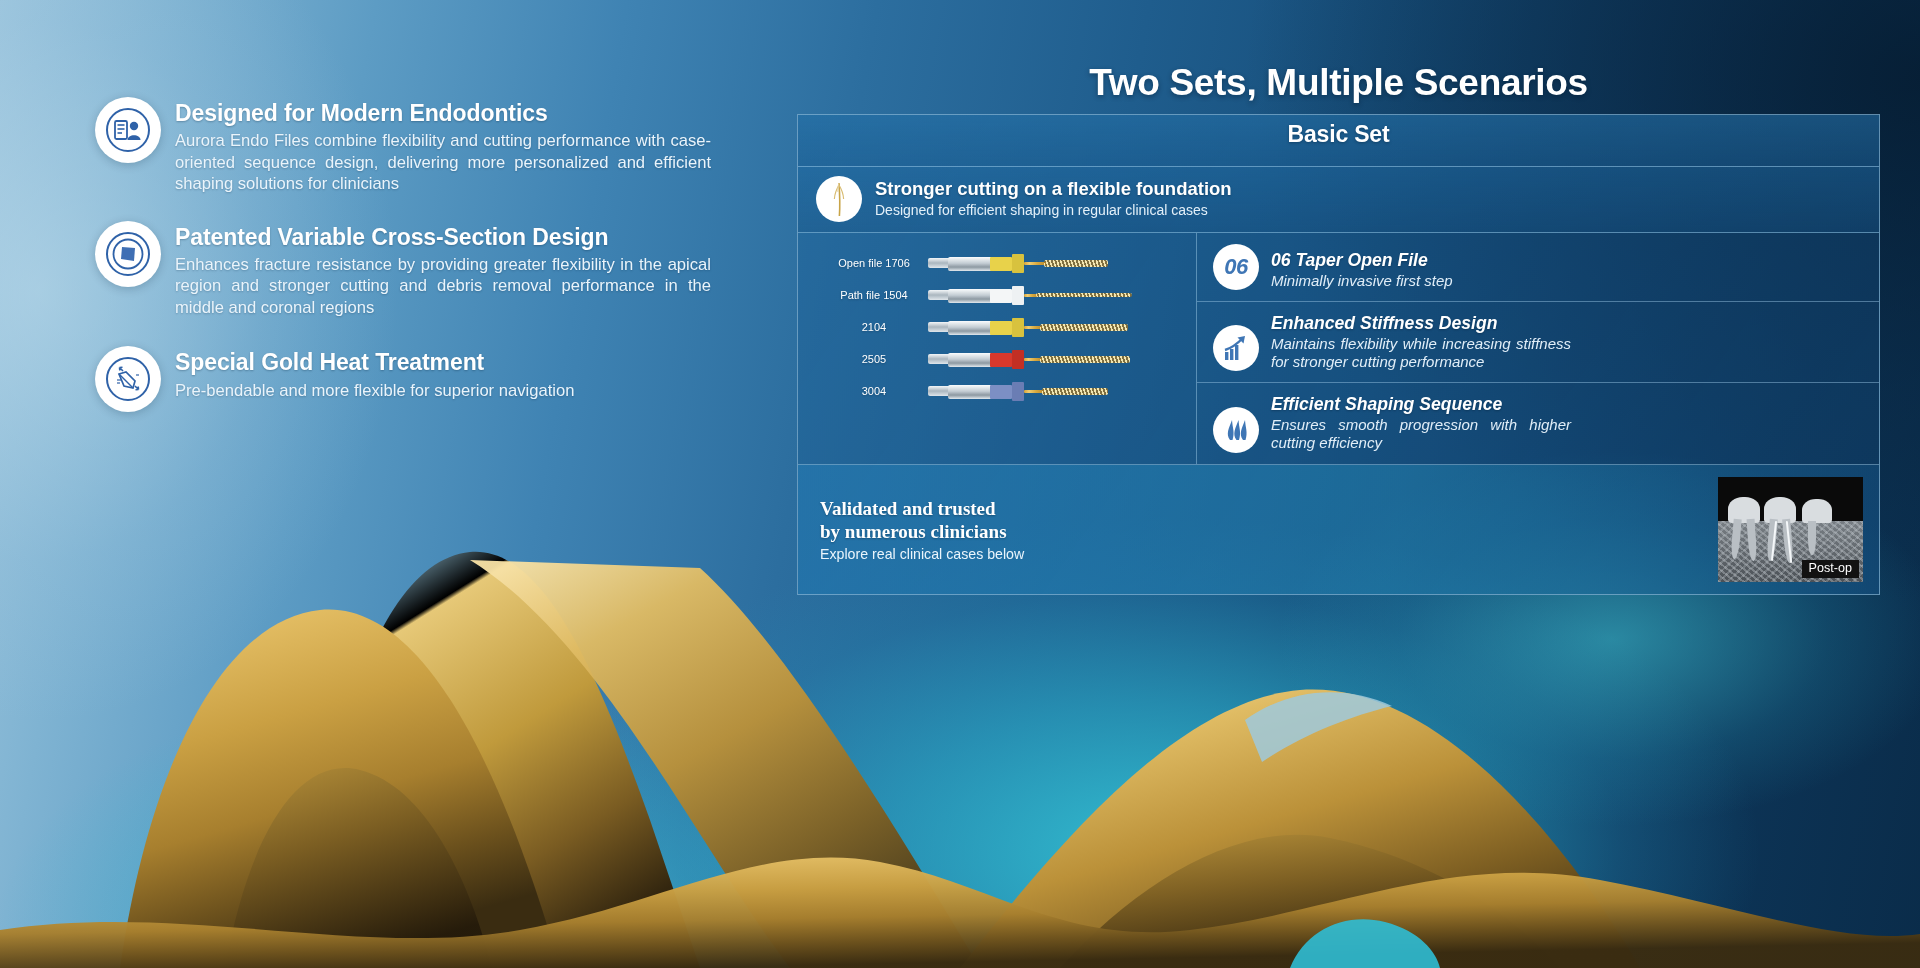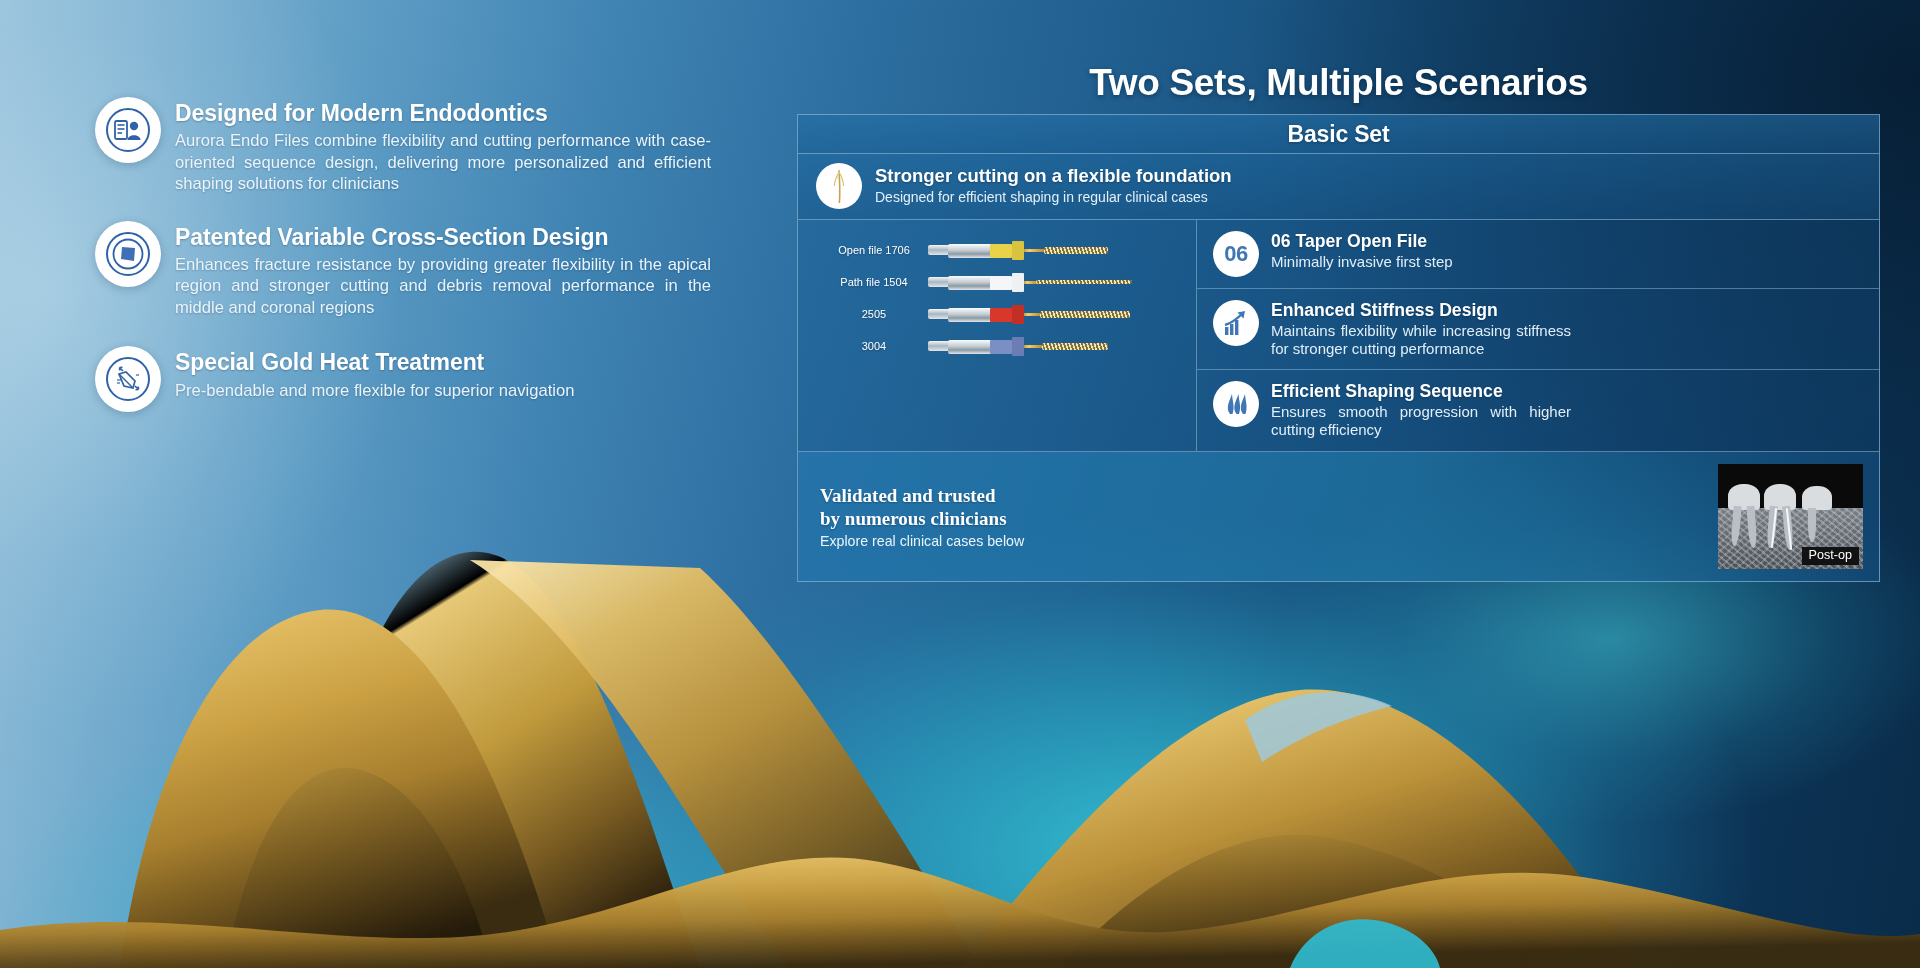--- a/index.html
+++ b/index.html
@@ -79,21 +79,21 @@
     text-shadow:0 2px 5px rgba(3,25,45,0.45);
   }
 
   #panel {
     border:1px solid rgba(150,195,225,0.62);
     background:linear-gradient(125deg, rgba(29,100,155,0.50) 0%, rgba(16,66,112,0.46) 100%);
   }
 
   .set-header {
     text-align:center; font-size:23px; font-weight:bold; color:#ffffff;
-    padding:6px 0 5px; letter-spacing:-0.2px;
+    padding:6px 0 18px; letter-spacing:-0.2px;
     border-bottom:1px solid rgba(150,195,225,0.55);
     background:linear-gradient(180deg, rgba(40,118,172,0.42), rgba(28,96,148,0.36));
     text-shadow:0 1px 3px rgba(3,25,45,0.40);
   }
 
   .tagline-row {
     display:flex; align-items:center; padding:9px 16px 10px 18px;
     border-bottom:1px solid rgba(150,195,225,0.52);
     background:linear-gradient(180deg, rgba(33,108,163,0.36), rgba(22,82,130,0.30));
   }
@@ -145,22 +145,23 @@
   .flute {
     position:absolute; top:8px; height:6.5px; border-radius:2px;
     background:repeating-linear-gradient(72deg,
       rgba(255,238,180,0.95) 0px, rgba(255,238,180,0.95) 1.6px,
       rgba(160,118,38,0.75) 1.6px, rgba(160,118,38,0.75) 3.4px);
   }
   .flute.thin { top:9px; height:4.2px; }
 
   .cards-col { flex:1 1 auto; display:flex; flex-direction:column; }
   .card {
-    display:flex; align-items:flex-start; padding:11px 14px 11px 16px; flex:1 1 auto;
+    display:flex; align-items:flex-end; padding:11px 14px 11px 16px; flex:1 1 auto;
     border-bottom:1px solid rgba(150,195,225,0.48);
+    font-style:italic;
   }
   .card:last-child { border-bottom:none; }
   .card-icon {
     flex:0 0 auto; width:46px; height:46px; border-radius:50%;
     background:#ffffff; margin-right:12px;
     display:flex; align-items:center; justify-content:center;
   }
   .card-num { font-size:22px; font-weight:bold; color:#3f76b5; letter-spacing:-0.5px; }
   .card-title {
     font-size:17.6px; font-weight:bold; color:#ffffff; line-height:1.18;
@@ -389,20 +390,31 @@
           <div class="file-art">
             <div class="handle-grip"></div>
             <div class="handle-body"></div>
             <div class="handle-color" style="left:62px;width:22px;background:#f4f6f7;"></div>
             <div class="handle-ring" style="left:84px;background:#eef1f3;"></div>
             <div class="shank" style="left:96px;width:14px;"></div>
             <div class="flute thin" style="left:108px;width:96px;"></div>
           </div>
         </div>
 
+        <div class="file-row">
+          <div class="file-label">2104</div>
+          <div class="file-art">
+            <div class="handle-grip"></div>
+            <div class="handle-body"></div>
+            <div class="handle-color" style="left:62px;width:22px;background:#e8d24a;"></div>
+            <div class="handle-ring" style="left:84px;background:#d8c23e;"></div>
+            <div class="shank" style="left:96px;width:18px;"></div>
+            <div class="flute" style="left:112px;width:88px;"></div>
+          </div>
+        </div>
 
         <div class="file-row">
           <div class="file-label">2505</div>
           <div class="file-art">
             <div class="handle-grip"></div>
             <div class="handle-body"></div>
             <div class="handle-color" style="left:62px;width:22px;background:#d8382c;"></div>
             <div class="handle-ring" style="left:84px;background:#c22f24;"></div>
             <div class="shank" style="left:96px;width:18px;"></div>
             <div class="flute" style="left:112px;width:90px;"></div>

